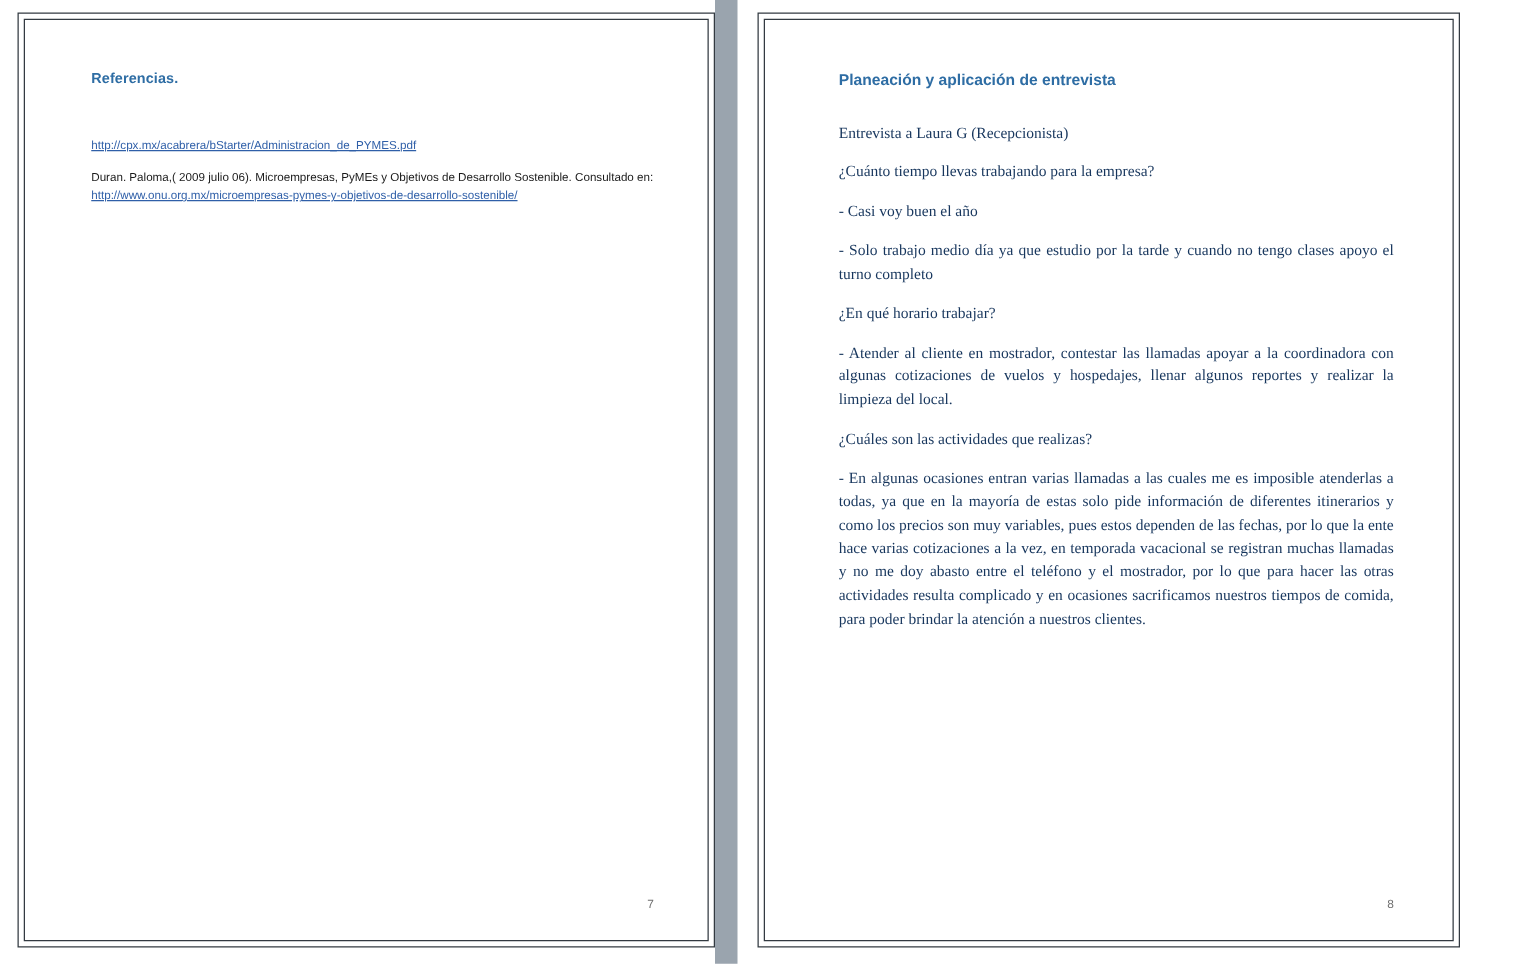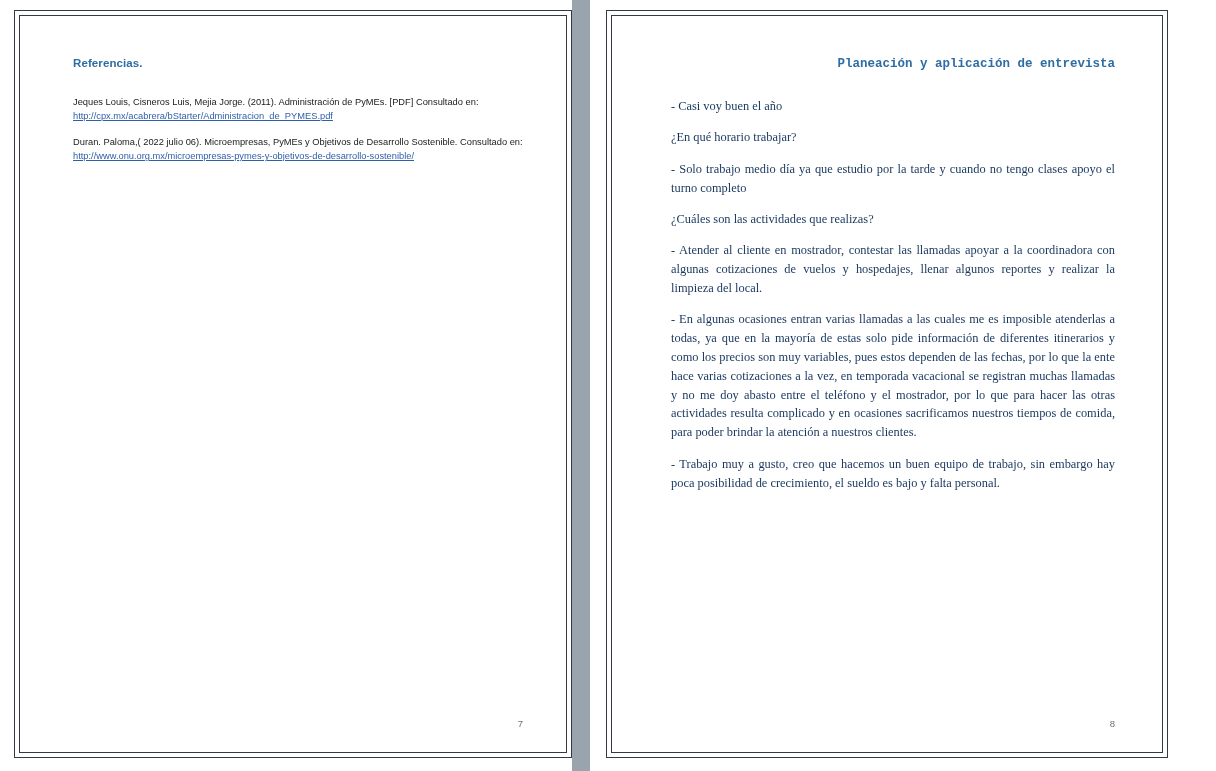--- a/index.html
+++ b/index.html
@@ -104,23 +104,22 @@
   .content-right {
     left: 64px;
     top: 46px;
     width: 444px;
     font-family: "Liberation Serif", serif;
   }
   .heading-r {
     color: #2e6da4;
     font-weight: bold;
     font-size: 12.5px;
-    font-family: Liberation Mono, monospace;
+    font-family: Liberation Sans, sans-serif;
     margin: 0 0 26px 0;
-    text-align: right;
   }
   .para {
     font-size: 12.4px;
     color: #17365d;
     line-height: 1.52;
     margin: 0 0 12.5px 0;
     text-align: justify;
   }
   .para.nj { text-align: left; }
 </style>
@@ -130,48 +129,49 @@
 <div id="spread">
 
   <div class="page-wrap">
     <div class="page page-left">
       <div class="page-inner-border"></div>
 
       <div class="content content-left">
         <h2 class="heading">Referencias.</h2>
 
         <p class="ref-block">
-          <span class="txt">Jeques Louis, Cisneros Luis, Mejia Jorge. (2011). Administración de PyMEs. [PDF] Consultado en: </span><br>
+          <br>
           <a class="link" href="#">http://cpx.mx/acabrera/bStarter/Administracion_de_PYMES.pdf</a>
         </p>
 
         <p class="ref-block">
-          <span class="txt">Duran. Paloma,( 2022 julio 06). Microempresas, PyMEs y Objetivos de Desarrollo Sostenible. Consultado en: </span><a class="link" href="#">http://www.onu.org.mx/microempresas-pymes-y-objetivos-de-desarrollo-sostenible/</a>
+          <span class="txt">Duran. Paloma,( 2009 julio 06). Microempresas, PyMEs y Objetivos de Desarrollo Sostenible. Consultado en: </span><a class="link" href="#">http://www.onu.org.mx/microempresas-pymes-y-objetivos-de-desarrollo-sostenible/</a>
         </p>
       </div>
 
       <div class="page-num page-num-left">7</div>
     </div>
   </div>
 
   <div class="gutter"></div>
 
   <div class="page-wrap">
     <div class="page page-right">
       <div class="page-inner-border"></div>
 
       <div class="content content-right">
         <h2 class="heading-r">Planeación y aplicación de entrevista</h2>
 
+        <p class="para nj">Entrevista  a Laura G (Recepcionista)</p>
+        <p class="para nj">¿Cuánto tiempo llevas trabajando para la empresa?</p>
         <p class="para nj">-  Casi voy buen el año</p>
+        <p class="para">-  Solo trabajo medio día ya que estudio por la tarde y cuando no tengo clases apoyo el turno completo</p>
         <p class="para nj">¿En qué horario trabajar?</p>
-        <p class="para">-  Solo trabajo medio día ya que estudio por la tarde y cuando no tengo clases apoyo el turno completo</p>
+        <p class="para">-  Atender al cliente en mostrador, contestar las llamadas apoyar a la coordinadora con algunas cotizaciones de vuelos y hospedajes, llenar algunos reportes y realizar la limpieza del local.</p>
         <p class="para nj">¿Cuáles son las actividades que realizas?</p>
-        <p class="para">-  Atender al cliente en mostrador, contestar las llamadas apoyar a la coordinadora con algunas cotizaciones de vuelos y hospedajes, llenar algunos reportes y realizar la limpieza del local.</p>
         <p class="para">-  En algunas ocasiones entran varias llamadas a las cuales me es imposible atenderlas a todas, ya que en la mayoría de estas solo pide información de diferentes itinerarios y como los precios son muy variables, pues estos dependen de las fechas, por lo que la ente hace varias cotizaciones a la vez, en temporada vacacional se registran muchas llamadas y no me doy abasto entre el teléfono y el mostrador, por lo que para hacer las otras actividades resulta complicado y en ocasiones sacrificamos nuestros tiempos de comida, para poder brindar la atención a nuestros clientes.</p>
-        <p class="para">-  Trabajo muy a gusto, creo que hacemos un buen equipo de trabajo, sin embargo hay poca posibilidad de crecimiento, el sueldo es bajo y falta personal.</p>
       </div>
 
       <div class="page-num page-num-right">8</div>
     </div>
   </div>
 
 </div>
 
 </body></html>

